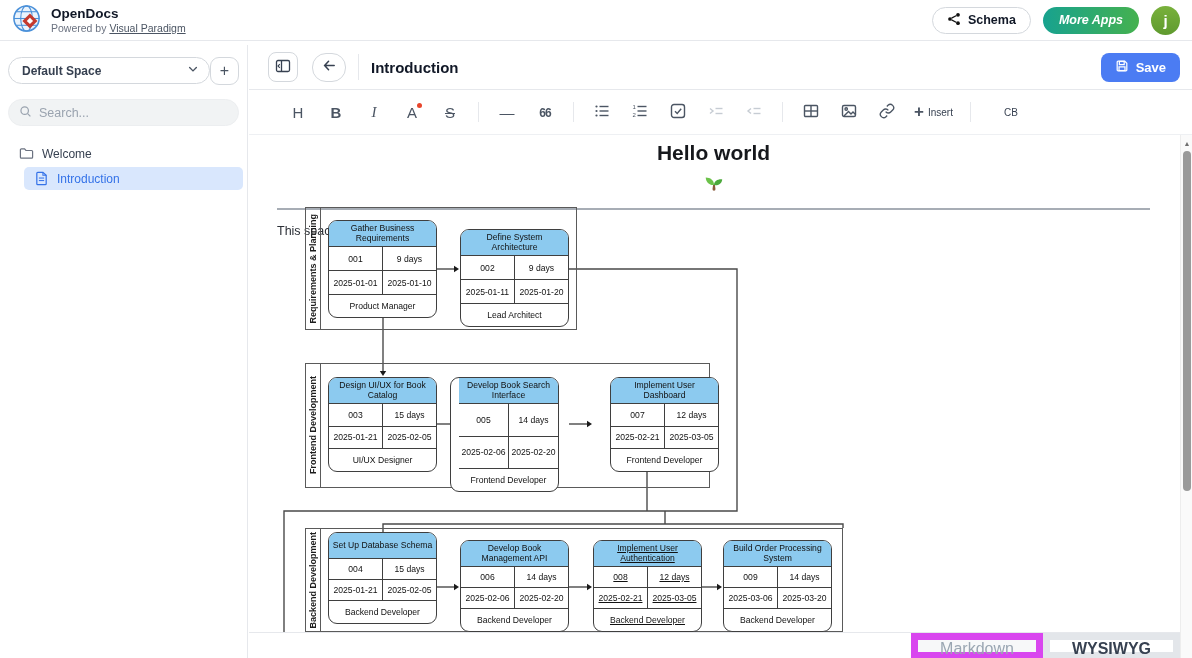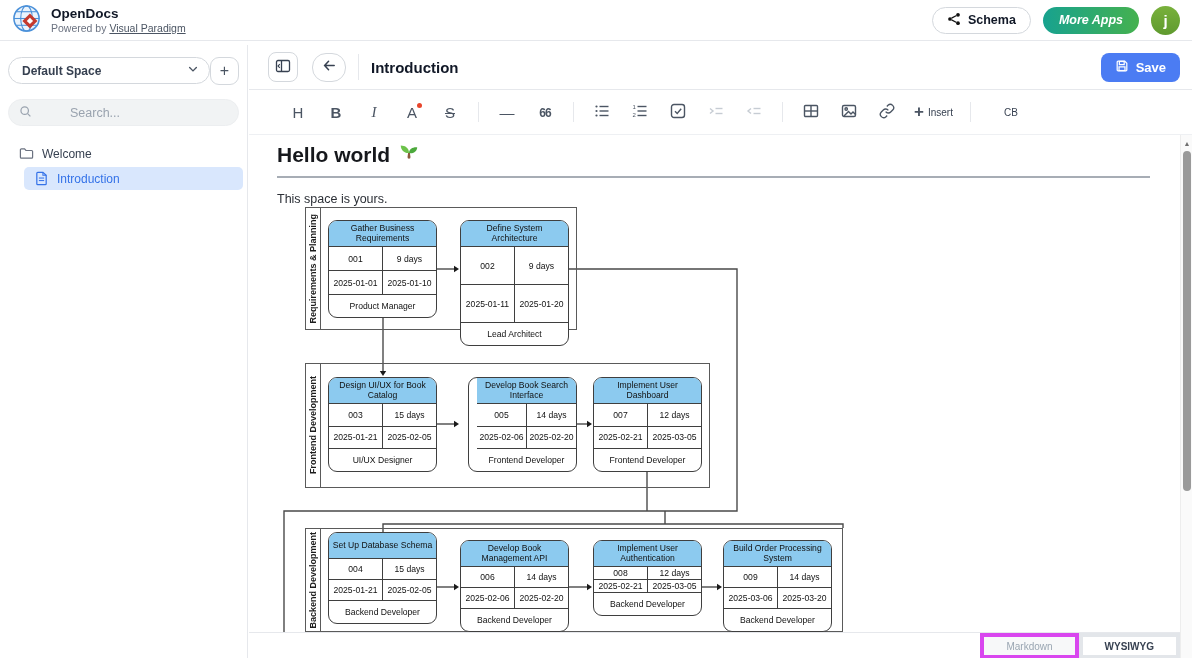--- a/index.html
+++ b/index.html
@@ -18,21 +18,21 @@
   .avatar { width:29px; height:29px; border-radius:50%; background:linear-gradient(180deg,#79b13c, var(--avatar-green,#68a232)); color:#fff; font-weight:bold; font-size:15px; display:flex; align-items:center; justify-content:center; cursor:pointer; }
 
   
   .sidebar { position:absolute; left:0; top:45px; width:248px; height:613px; background:#fff; border-right:1px solid #e6e8ec; }
   .space-row { display:flex; align-items:flex-start; padding:12px 8px 6px 8px; }
   .space-select { flex:1; height:27px; border:1px solid #d4d8dd; border-radius:14px; display:flex; align-items:center; padding:0 10px 0 13px; font-size:12px; color:#374151; font-weight:600; cursor:pointer; background:#fff; }
   .space-select .chev { margin-left:auto; color:#4b5563; }
   .add-btn { width:29px; height:28px; border:1px solid #d4d8dd; border-radius:9px; background:#fff; font-size:16px; color:#4b5563; cursor:pointer; line-height:1; }
   .search-row { padding:8px 8px 0 8px; }
   .search-box { display:flex; align-items:center; gap:7px; height:27px; background:#f1f3f4; border:1px solid #eceef0; border-radius:14px; padding:0 10px; }
-  .search-box input { border:none; outline:none; background:transparent; font-size:12.5px; color:#0f766e; width:100%; font-family:inherit;margin-left:31px; }
+  .search-box input { border:none; outline:none; background:transparent; font-size:12.5px; color:#0f766e; width:100%; font-family:inherit; }
   .search-box input::placeholder { color:#9aa3af; }
   .tree { margin-top:16px; }
   .tree-row { display:flex; align-items:center; gap:8px; height:23px; padding-left:19px; font-size:12px; color:#374151; cursor:pointer; }
   .tree-row.document { margin:2px 4px 0 24px; padding-left:10px; border-radius:5px; }
   .tree-row.selected { background:var(--selection-bg,#d9e7fd); color:var(--selection-text,#3472e8); }
   .tree-icon { display:flex; align-items:center; }
 
   
   .main { position:absolute; left:249px; top:45px; width:943px; height:613px; background:#fff; }
   .doc-header { position:absolute; left:0; top:0; width:943px; height:45px; border-bottom:1px solid #e6e8ec; display:flex; align-items:center; padding:0 12px 0 19px; }
@@ -53,40 +53,40 @@
   .tb-btn .tg.q { font-size:12px; font-weight:bold; letter-spacing:-1px; }
   .tb-btn .fc { position:relative; }
   .tb-btn .fc .dot { position:absolute; right:-5px; top:-1px; width:5px; height:5px; border-radius:50%; background:#e8452c; }
   .tb-divider { width:1px; height:20px; background:#e6e8ec; margin:0 9px; }
   .tb-label { font-size:10px; color:#374151; }
   .tb-btn.wide { width:auto; padding:0 8px; }
   .tb-btn svg { stroke:currentColor; }
 
   
   .content { position:absolute; left:0; top:90px; width:931px; height:497px; overflow:hidden; background:#fff; }
-  .doc-heading { margin:6px 30px 0 28px; font-size:21px; font-weight:bold; color:#16181c; display:flex; align-items:center; gap:8px; }
+  .doc-heading { margin:6px 30px 0 28px; font-size:21px; font-weight:bold; color:#16181c; display:flex; align-items:center; gap:8px;flex-direction:column; }
   .heading-rule { margin:8px 30px 0 28px; border:none; border-top:2px solid #a7adb5; }
   .doc-paragraph { margin:14px 30px 0 28px; font-size:12.5px; color:#2b2f36; }
 
   
   .diagram { position:absolute; left:34px; top:72px; width:580px; height:425px; }
   .diagram svg.connectors { position:absolute; left:0; top:0; }
   .lane-box { position:absolute; border:1px solid #5a5a5a; background:transparent; display:flex; }
   .lane-strip { width:15px; border-right:1px solid #5a5a5a; display:flex; align-items:center; justify-content:center; overflow:hidden; }
   .lane-label { writing-mode:vertical-rl; transform:rotate(180deg); font-size:9px; font-weight:600; color:#1c1c1c; white-space:nowrap; }
   .task-card { position:absolute; width:109px; border:1.3px solid #3f3f3f; border-radius:9px; background:#fff; display:flex; flex-direction:column; overflow:hidden; font-size:8.6px; color:#111; }
   .task-header { background:var(--task-header,#8ccaef); border-bottom:1px solid #3f3f3f; flex:0 0 26px; display:flex; align-items:center; justify-content:center; text-align:center; line-height:1.15; padding:0 3px; }
   .task-row { flex:1 1 auto; display:flex; border-bottom:1px solid #3f3f3f; }
   .task-cell { flex:1; display:flex; align-items:center; justify-content:center; }
   .task-cell:first-child { border-right:1px solid #3f3f3f; }
   .task-res { flex:0 0 22px; display:flex; align-items:center; justify-content:center; }
 
   
   .bottom-bar { position:absolute; left:0; top:587px; width:931px; height:26px; background:#fff; border-top:1px solid #e6e8ec; display:flex; justify-content:flex-end; }
-  .mode-tab { height:26px; padding:0 22px; font-size:10px; border:4px solid #d946ef; background:#f7f8f9; color:#9aa6b2; cursor:pointer; font-family:inherit; }
+  .mode-tab { height:26px; padding:0 22px; font-size:16px; border:7px solid #d946ef; background:#f7f8f9; color:#9aa6b2; cursor:pointer; font-family:inherit; }
   .mode-tab.active { background:#fff; color:#374151; font-weight:600; border-color:#e3e6ea; }
 
   
   .scrollbar { position:absolute; right:0; top:90px; width:12px; height:523px; background:#fafafa; border-left:1px solid #ededed; }
   .sb-arrow { position:absolute; left:0; width:12px; height:12px; display:flex; align-items:center; justify-content:center; color:#6f6f6f; font-size:7px; }
   .sb-thumb { position:absolute; left:2px; top:16px; width:8px; height:340px; border-radius:4px; background:#9a9a9a; }
 </style>
 </head>
 <body>
 
@@ -357,21 +357,21 @@
             <div class="task-row">
               <div class="task-cell">001</div>
               <div class="task-cell">9 days</div>
             </div>
             <div class="task-row">
               <div class="task-cell">2025-01-01</div>
               <div class="task-cell">2025-01-10</div>
             </div>
             <div class="task-res">Product Manager</div>
           </div>
-          <div class="task-card" style="left: 177px; top: 13px; height: 126px;">
+          <div class="task-card" style="left: 177px; top: 22px; height: 98px;">
             <div class="task-header">Define System Architecture</div>
             <div class="task-row">
               <div class="task-cell">002</div>
               <div class="task-cell">9 days</div>
             </div>
             <div class="task-row">
               <div class="task-cell">2025-01-11</div>
               <div class="task-cell">2025-01-20</div>
             </div>
             <div class="task-res">Lead Architect</div>
@@ -386,33 +386,33 @@
             <div class="task-row">
               <div class="task-cell">003</div>
               <div class="task-cell">15 days</div>
             </div>
             <div class="task-row">
               <div class="task-cell">2025-01-21</div>
               <div class="task-cell">2025-02-05</div>
             </div>
             <div class="task-res">UI/UX Designer</div>
           </div>
-          <div class="task-card" style="left: 185px; top: 170px; height: 95px; padding-left: 8px;">
+          <div class="task-card" style="left: 167px; top: 170px; height: 115px; padding-left: 8px;">
             <div class="task-header">Develop Book Search Interface</div>
             <div class="task-row">
               <div class="task-cell">005</div>
               <div class="task-cell">14 days</div>
             </div>
             <div class="task-row">
               <div class="task-cell">2025-02-06</div>
               <div class="task-cell">2025-02-20</div>
             </div>
             <div class="task-res">Frontend Developer</div>
           </div>
-          <div class="task-card" style="left: 310px; top: 170px; height: 95px;">
+          <div class="task-card" style="left: 327px; top: 170px; height: 95px;">
             <div class="task-header">Implement User Dashboard</div>
             <div class="task-row">
               <div class="task-cell">007</div>
               <div class="task-cell">12 days</div>
             </div>
             <div class="task-row">
               <div class="task-cell">2025-02-21</div>
               <div class="task-cell">2025-03-05</div>
             </div>
             <div class="task-res">Frontend Developer</div>
@@ -439,21 +439,21 @@
             <div class="task-row">
               <div class="task-cell">006</div>
               <div class="task-cell">14 days</div>
             </div>
             <div class="task-row">
               <div class="task-cell">2025-02-06</div>
               <div class="task-cell">2025-02-20</div>
             </div>
             <div class="task-res">Backend Developer</div>
           </div>
-          <div class="task-card" style="left: 310px; top: 333px; height: 76px;">
+          <div class="task-card" style="left: 310px; top: 333px; height: 92px; text-decoration: underline;">
             <div class="task-header">Implement User Authentication</div>
             <div class="task-row">
               <div class="task-cell">008</div>
               <div class="task-cell">12 days</div>
             </div>
             <div class="task-row">
               <div class="task-cell">2025-02-21</div>
               <div class="task-cell">2025-03-05</div>
             </div>
             <div class="task-res">Backend Developer</div>

